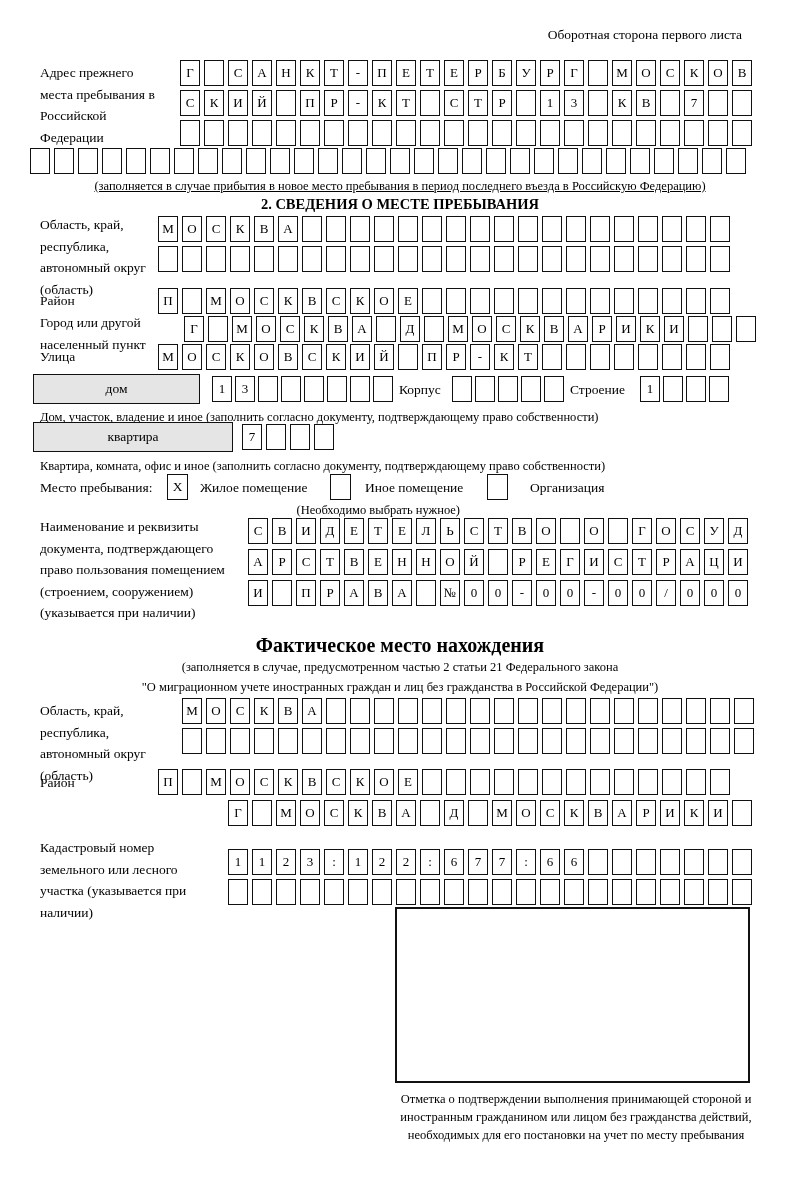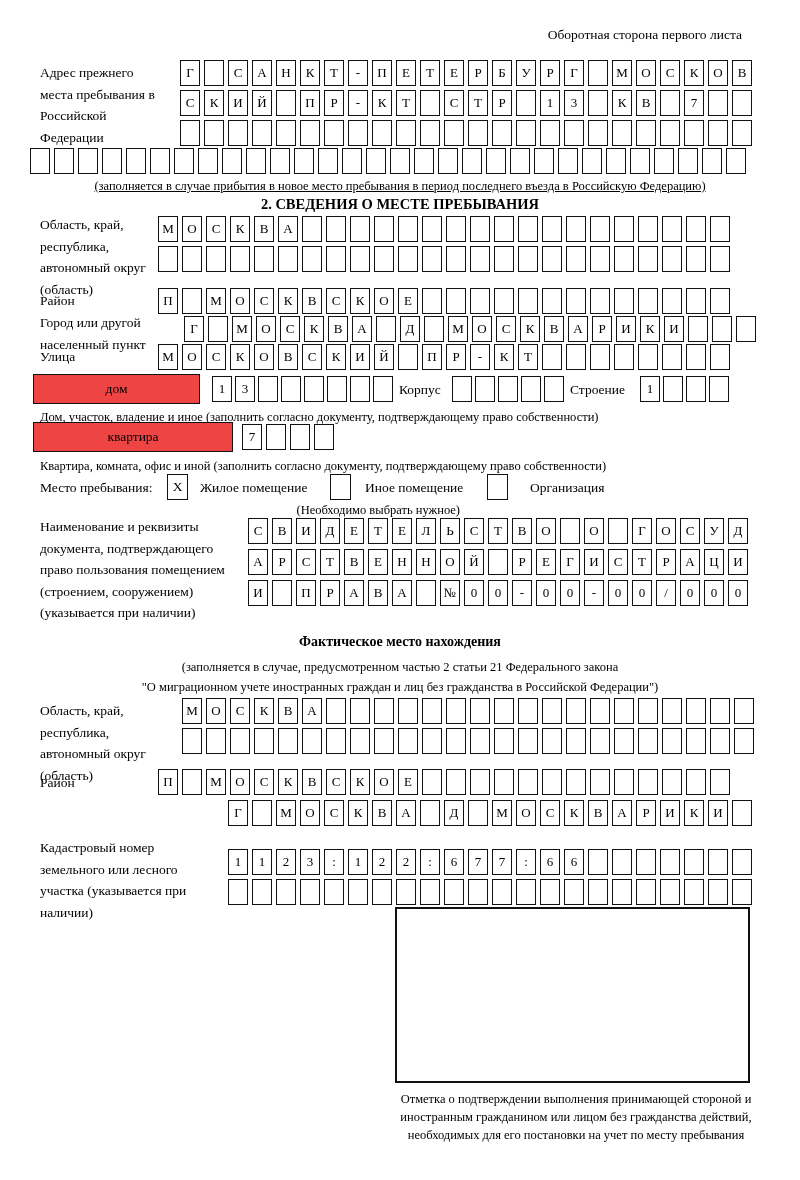--- a/index.html
+++ b/index.html
@@ -16,21 +16,21 @@
   .grid { position:absolute; display:flex; gap:4px; }
   .grid.tight { gap:3px; }
   .cell {
     width:20px; height:26px; border:1.6px solid #111; box-sizing:border-box;
     display:inline-flex; align-items:center; justify-content:center;
     font-size:13px; background:#fff; flex:none;
   }
   .wbox {
     position:absolute; border:1.6px solid #111; box-sizing:border-box;
     display:flex; align-items:center; justify-content:center;
-    font-size:13.5px; background:#ef4444;
+    font-size:13.5px; background:#e5e5e5;
   }
   .cb {
     position:absolute; width:21px; height:26px; border:1.6px solid #111;
     box-sizing:border-box; display:flex; align-items:center; justify-content:center;
     font-size:13.5px; background:#fff;
   }
   .bigbox { position:absolute; border:2px solid #111; box-sizing:border-box; background:#fff; }
 </style>
 </head>
 <body>
@@ -320,21 +320,21 @@
     </div>
   <div class="cap" style="left:40px; top:408px;">Дом, участок, владение и иное (заполнить согласно документу, подтверждающему право собственности)</div>
 
   <div class="wbox" style="left:33px; top:422px; width:200px; height:30px;">квартира</div>
   <div class="grid" style="left:242px; top:424px;">
       <span class="cell">7</span>
       <span class="cell"></span>
       <span class="cell"></span>
       <span class="cell"></span>
     </div>
-  <div class="cap" style="left:40px; top:457px;">Квартира, комната, офис и иной (заполнить согласно документу, подтверждающему право собственности)</div>
+  <div class="cap" style="left:40px; top:457px;">Квартира, комната, офис и иное (заполнить согласно документу, подтверждающему право собственности)</div>
 
   <div class="lbl" style="left:40px; top:477px;">Место пребывания:</div>
   <span class="cb" style="left:167px; top:474px;">X</span>
   <div class="lbl" style="left:200px; top:477px;">Жилое помещение</div>
   <span class="cb" style="left:330px; top:474px;"></span>
   <div class="lbl" style="left:365px; top:477px;">Иное помещение</div>
   <span class="cb" style="left:487px; top:474px;"></span>
   <div class="lbl" style="left:530px; top:477px;">Организация</div>
   <div class="cap" style="left:160px; top:501px; width:300px; text-align:right;">(Необходимо выбрать нужное)</div>
 
@@ -402,21 +402,21 @@
       <span class="cell">0</span>
       <span class="cell">-</span>
       <span class="cell">0</span>
       <span class="cell">0</span>
       <span class="cell">/</span>
       <span class="cell">0</span>
       <span class="cell">0</span>
       <span class="cell">0</span>
     </div>
 
-  <div class="hd center" style="top:634px; font-size:14px;">Фактическое место нахождения</div>
+  <div class="hd center" style="top:634px; font-size:20px;">Фактическое место нахождения</div>
   <div class="cap center" style="top:658px;">(заполняется в случае, предусмотренном частью 2 статьи 21 Федерального закона</div>
   <div class="cap center" style="top:678px;">"О миграционном учете иностранных граждан и лиц без гражданства в Российской Федерации")</div>
 
   <div class="lbl" style="left:40px; top:700px; width:122px;">Область, край, республика, автономный округ (область)</div>
   <div class="grid" style="left:182px; top:698px;">
       <span class="cell">М</span>
       <span class="cell">О</span>
       <span class="cell">С</span>
       <span class="cell">К</span>
       <span class="cell">В</span>

